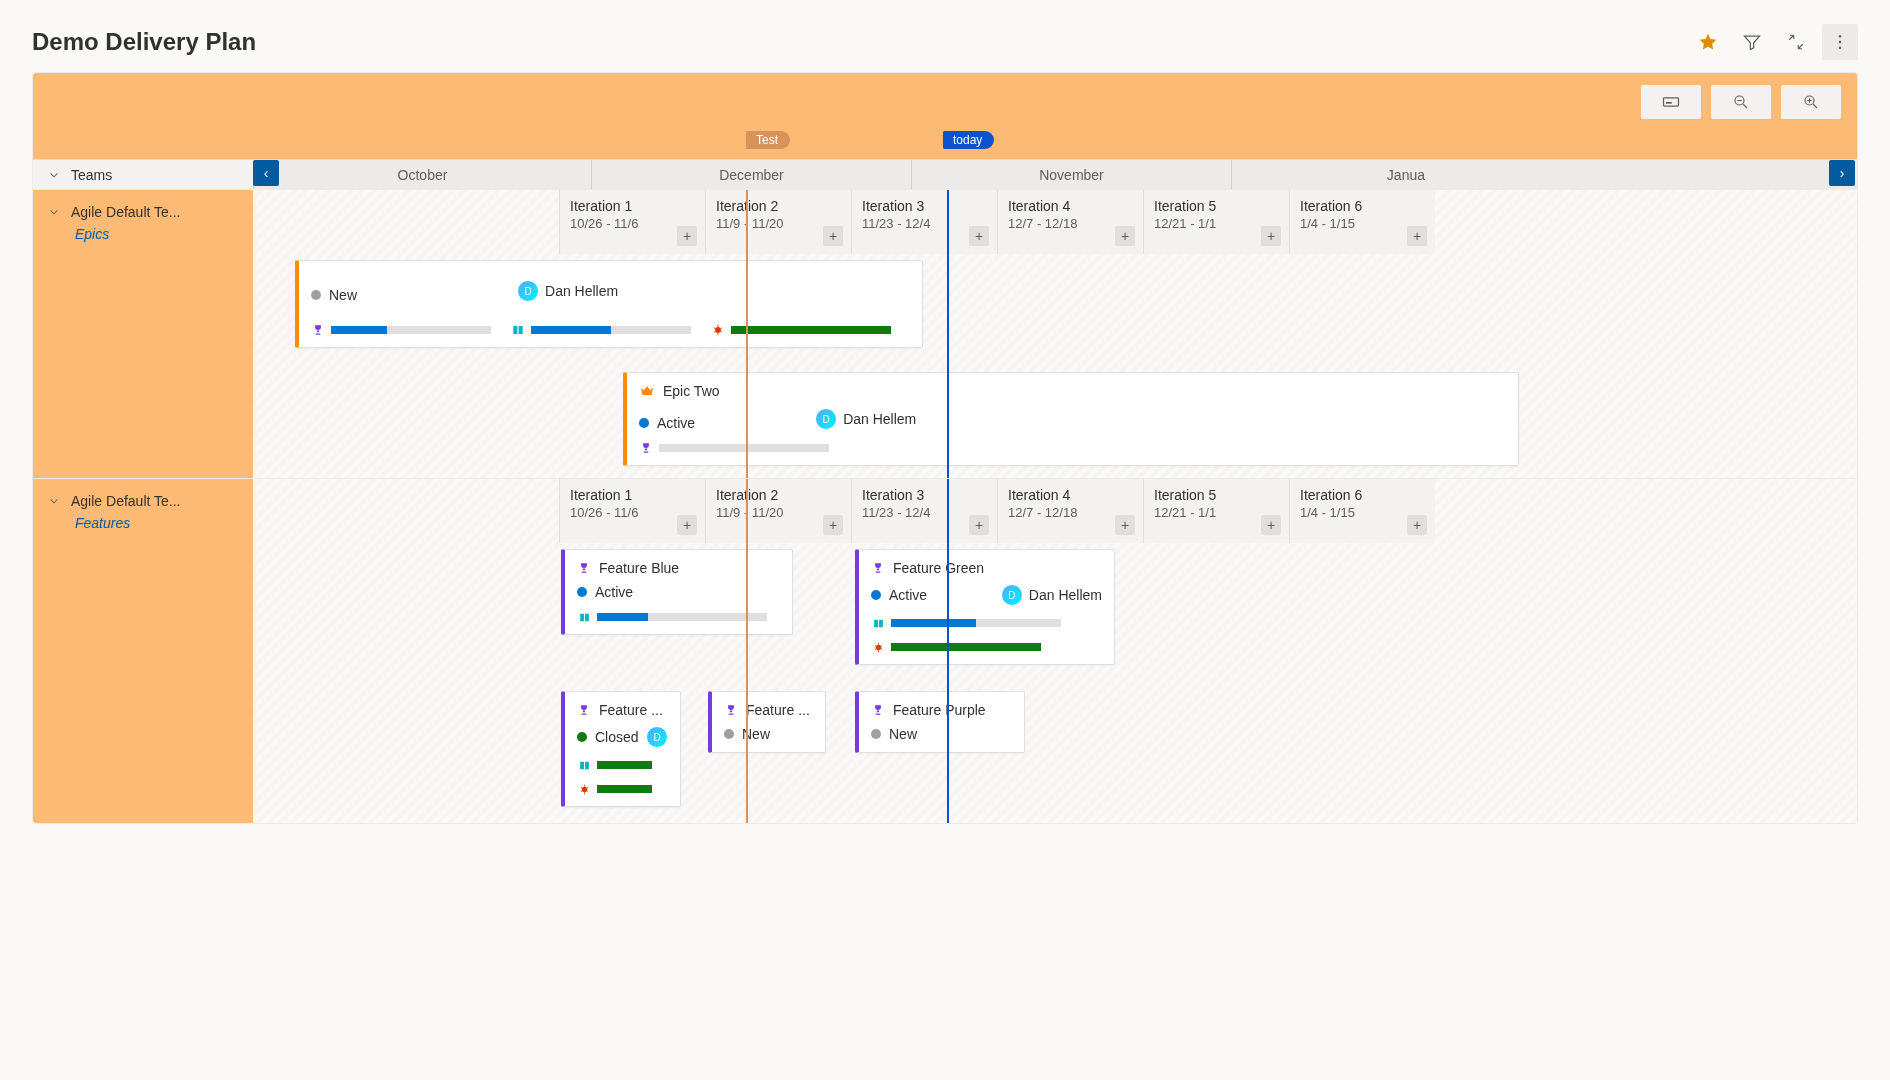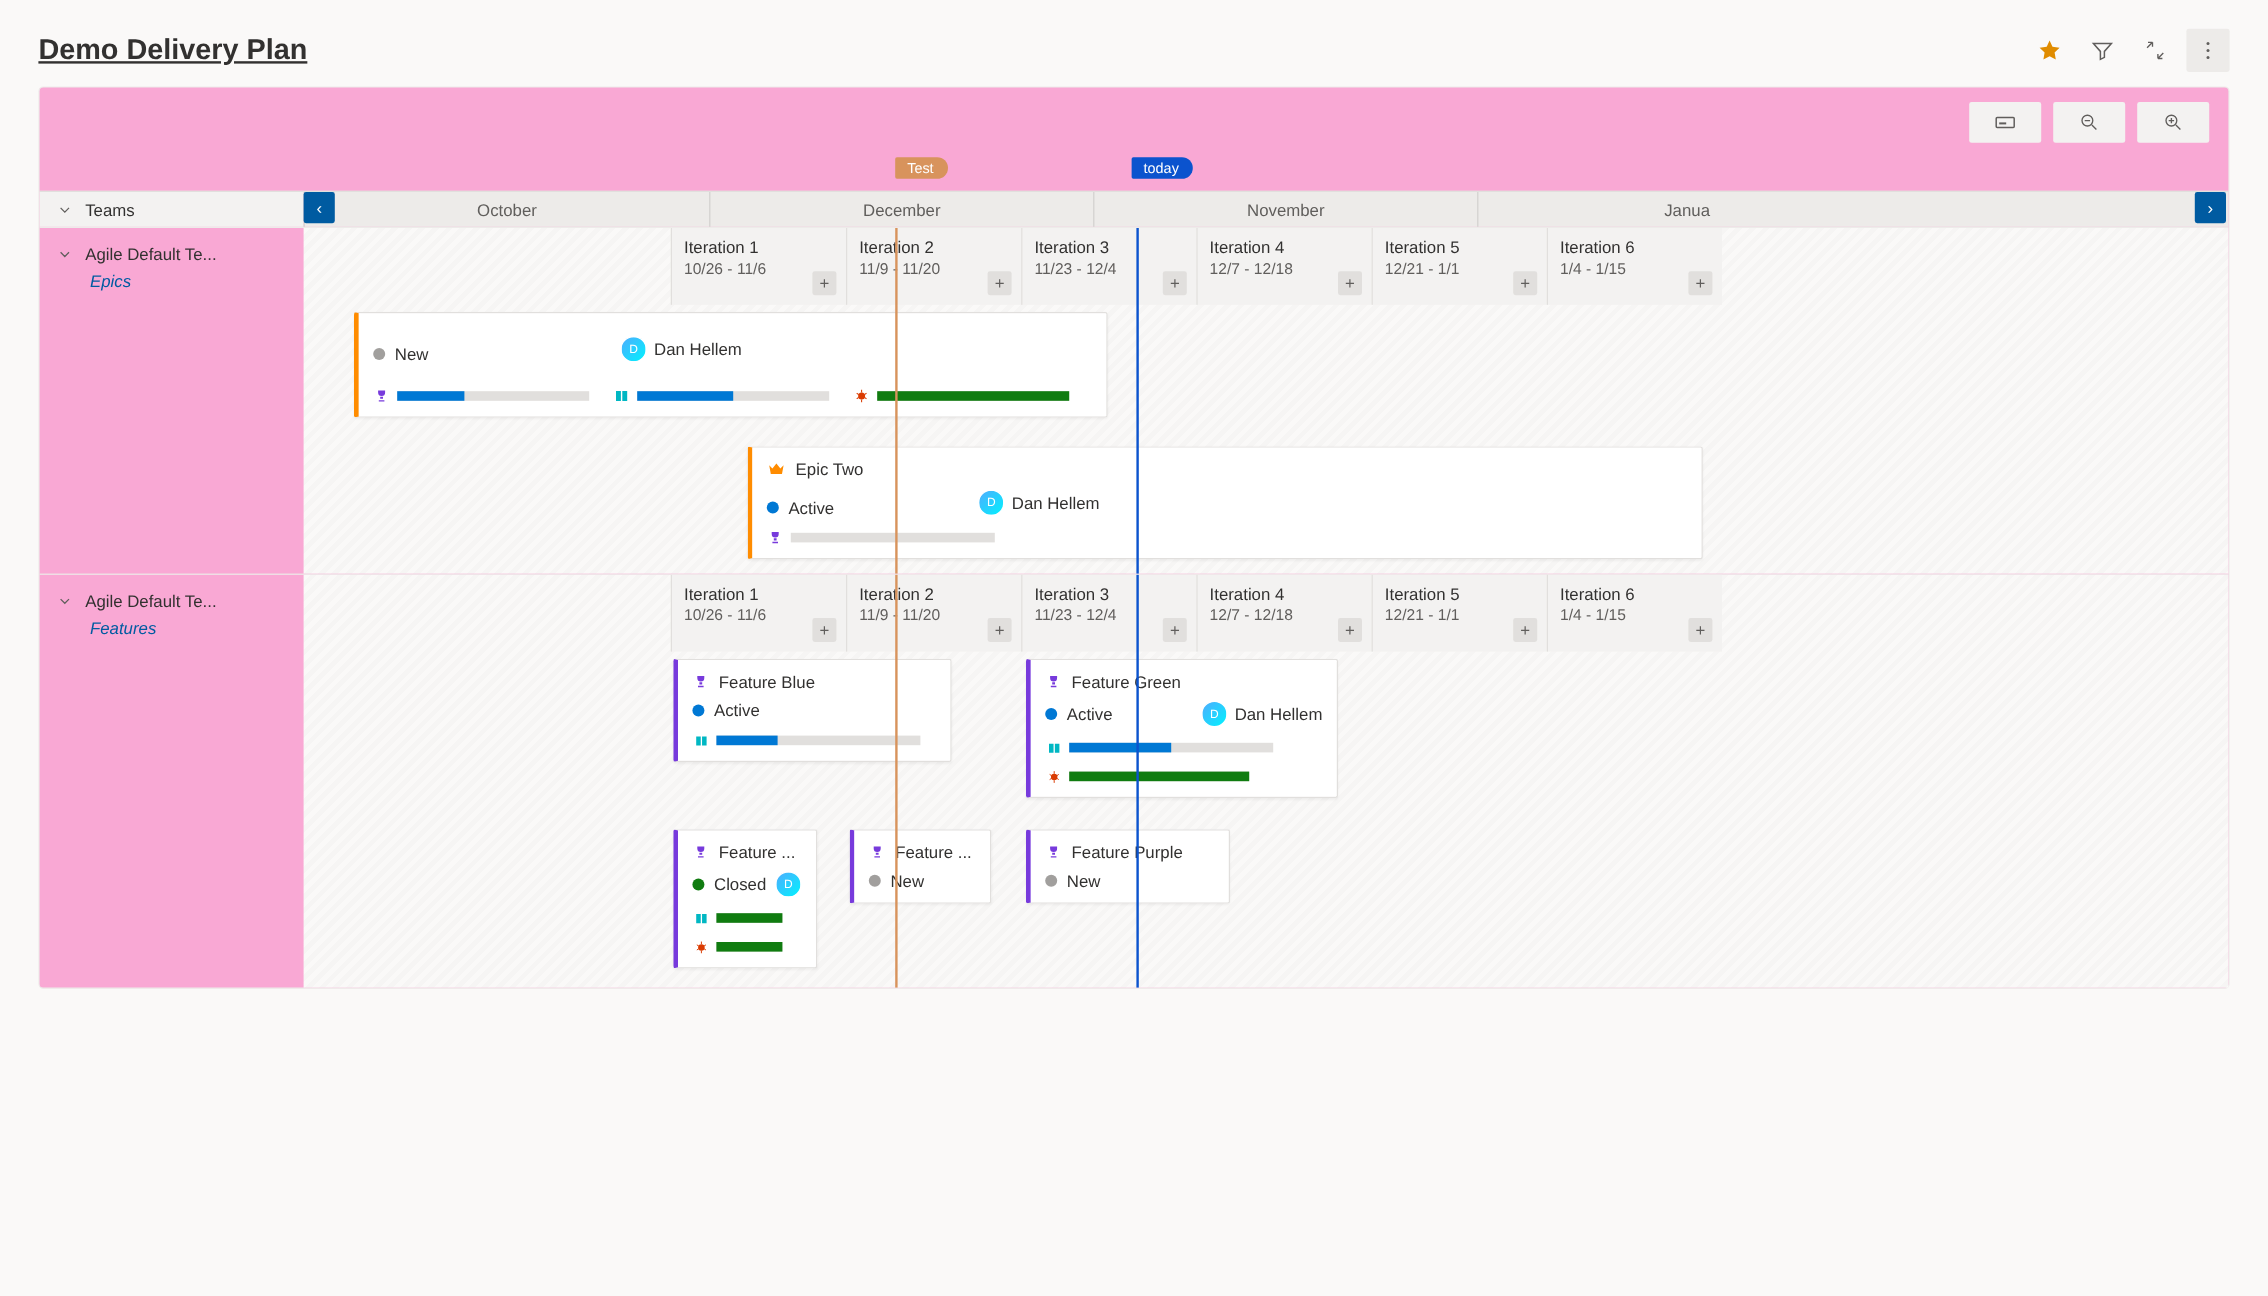--- a/index.html
+++ b/index.html
@@ -1,23 +1,23 @@
 <!DOCTYPE html>
 <html><head>
 <meta charset="utf-8">
 <style>
 * { box-sizing: border-box; margin: 0; padding: 0; font-family: "Segoe UI", -apple-system, sans-serif; }
 body { background: #faf9f8; width: 1890px; height: 1080px; overflow: hidden; }
 .header { display: flex; align-items: center; justify-content: space-between; padding: 24px 32px 12px; }
-.title { font-size: 24px; font-weight: 600; color: #323130; text-decoration: underline; }
+.title { font-size: 24px; font-weight: 600; color: #323130; }
 .header-actions { display: flex; gap: 8px; align-items: center; }
 .icon-btn { width: 36px; height: 36px; display: flex; align-items: center; justify-content: center; border: none; background: transparent; cursor: pointer; border-radius: 2px; }
 .icon-btn.active-more { background: #edebe9; }
 .star-icon { color: #e08c00; }
-.board { margin: 0 32px; background: #f9a8d4; border: 1px solid #edebe9; border-radius: 4px; position: relative; }
+.board { margin: 0 32px; background: #fdba74; border: 1px solid #edebe9; border-radius: 4px; position: relative; }
 .toolbar { display: flex; justify-content: flex-end; padding: 12px 16px; gap: 10px; }
 .tool-btn { width: 60px; height: 34px; background: #f3f2f1; border: none; border-radius: 2px; display: flex; align-items: center; justify-content: center; cursor: pointer; }
 .markers { position: relative; height: 28px; }
 .marker { position: absolute; top: 0; padding: 2px 12px 2px 10px; font-size: 12px; color: #fff; border-radius: 2px 12px 12px 2px; }
 .marker.test { background: #d8935c; }
 .marker.today { background: #0b53ce; text-align: center; }
 .timeline-hdr { display: flex; height: 30px; position: relative; }
 .teams-cell { width: 220px; background: #f3f2f1; display: flex; align-items: center; gap: 10px; padding-left: 14px; font-size: 14px; color: #323130; border-top: 1px solid #e1dfdd; position: relative; }
 .nav-left, .nav-right { position: absolute; width: 26px; height: 26px; background: #005ba1; color: #fff; border: none; border-radius: 2px; display: flex; align-items: center; justify-content: center; cursor: pointer; font-size: 14px; z-index: 5; }
 .nav-left { left: 220px; top: 1px; }
@@ -283,21 +283,21 @@
                     <use href="#svg-bug"></use>
                   </svg>
                 </span>
                 <div class="pbar" style="width:160px">
                   <div class="fill green" style="width:100%"></div>
                 </div>
               </div>
           </div>
         </div>
 
-        <div class="card orange" style="left:370px; top:118px; width:796px">
+        <div class="card orange" style="left:370px; top:118px; width:896px">
           <div class="card-title-row">
             <span class="crown-icon">
                 <svg width="16" height="16" viewBox="0 0 24 24">
                   <use href="#svg-crown"></use>
                 </svg>
               </span>
             <span>Epic Two</span>
           </div>
           <div style="display:flex; align-items:center; gap:120px; margin-top:8px">
             <div class="status-row">

